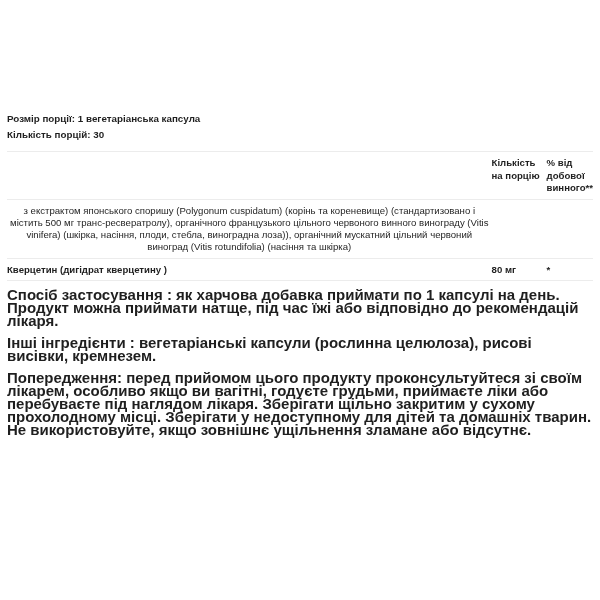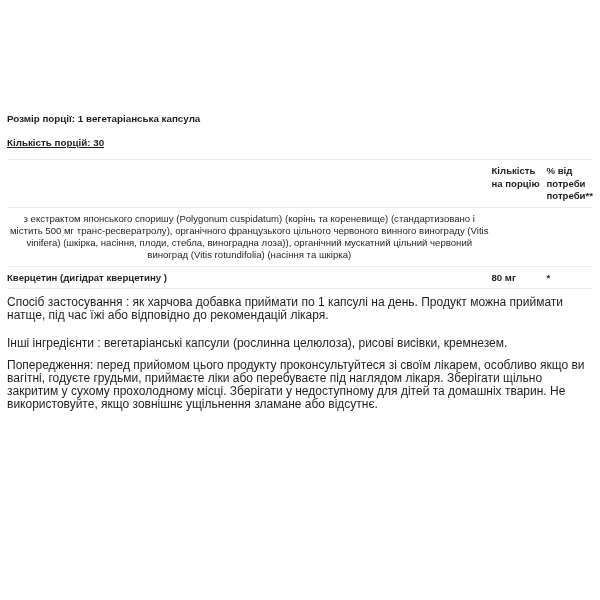--- a/index.html
+++ b/index.html
@@ -23,22 +23,21 @@
       top: 112px;
       width: 586px;
     }
     .meta-line {
       font-weight: bold;
       font-size: 9.8px;
       line-height: 14px;
       margin: 0;
     }
     .meta-line.second {
-      margin-top: 10px;
-      text-decoration: underline;
+      margin-top: 2px;
     }
     .meta-divider {
       border-top: 1px solid #ececec;
       margin-top: 9px;
     }
     table.facts {
       width: 586px;
       border-collapse: collapse;
       margin-top: 0;
     }
@@ -71,43 +70,43 @@
     td.name { width: 485px; }
     td.amt { width: 55px; }
     td.dv { width: 46px; }
     tr.footnote td {
       padding-top: 5px;
       padding-bottom: 6px;
       border-bottom: 1px solid #ececec;
     }
     .section {
       margin: 0;
-      font-weight: normal;
-      font-size: 12px;
+      font-weight: bold;
+      font-size: 15px;
       line-height: 13px;
     }
     .section.s1 { margin-top: 7px; }
-    .section.s2 { margin-top: 15px; }
+    .section.s2 { margin-top: 9px; }
     .section.s3 { margin-top: 9px; }
     .section.s4 { margin-top: 9px; }
   </style>
 </head>
 <body>
 
 <div class="wrap">
   <p class="meta-line">Розмір порції: 1 вегетаріанська капсула</p>
   <p class="meta-line second">Кількість порцій: 30</p>
   <div class="meta-divider"></div>
 
   <table class="facts">
     <tbody>
         <tr class="head-row">
       <td class="name"></td>
       <td class="amt">Кількість на порцію</td>
-      <td class="dv">% від потреби потреби**</td>
+      <td class="dv">% від добової винного**</td>
     </tr>
     <tr class="row desc">
       <td class="name">з екстрактом японського споришу (Polygonum cuspidatum) (корінь та кореневище) (стандартизовано і містить 500 мг транс-ресвератролу), органічного французького цільного червоного винного винограду (Vitis vinifera) (шкірка, насіння, плоди, стебла, виноградна лоза)), органічний мускатний цільний червоний виноград (Vitis rotundifolia) (насіння та шкірка)</td>
       <td class="amt"></td>
       <td class="dv"></td>
     </tr>
     <tr class="row">
       <td class="name">Кверцетин (дигідрат кверцетину )</td>
       <td class="amt">80 мг</td>
       <td class="dv">*</td>

